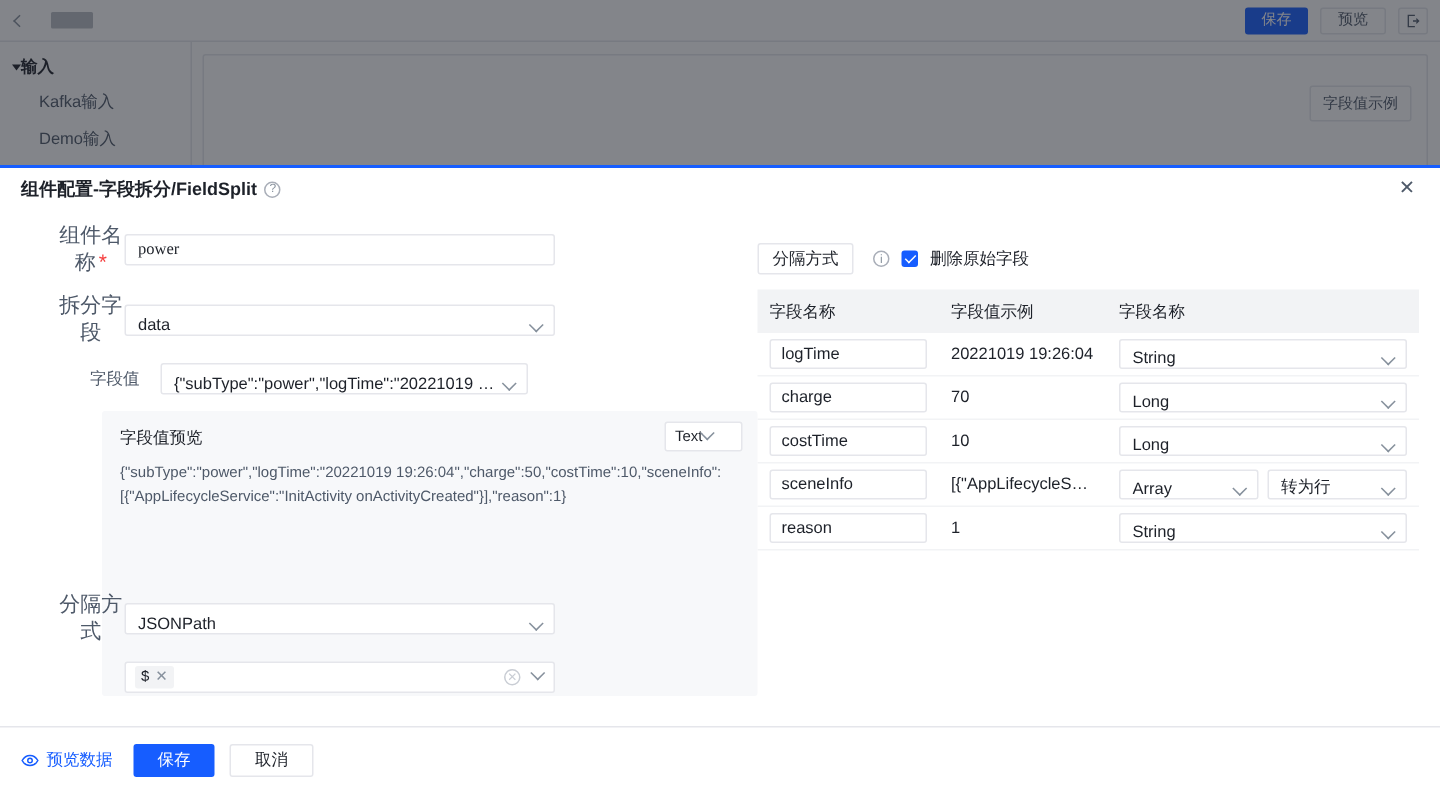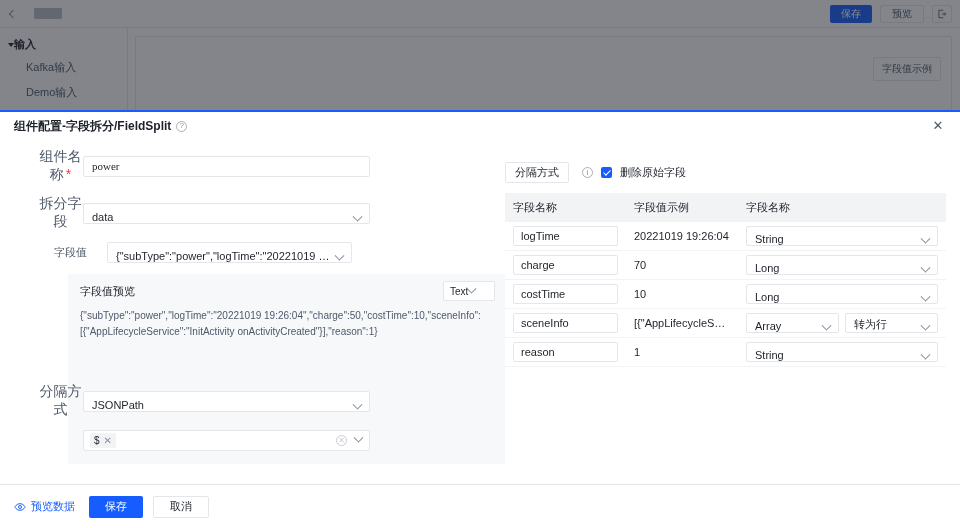--- a/index.html
+++ b/index.html
@@ -112,21 +112,21 @@
   .pane-right { flex: 1; padding: 22px 14px 0 0; }
 
   
   .frow { display: flex; align-items: center; margin-bottom: 11px; }
   .flabel {
     width: 45px; flex: 0 0 45px; font-size: 14px; color: #4e5969; text-align: center; margin-left: 24px;
   }
   .req { color: #f53f3f; margin-left: 2px; }
   .flabel-indent {
     width: 45px; flex: 0 0 45px; font-size: 11px; color: #4e5969;
-    text-align: left; margin-left: 40px;
+    text-align: center; margin-left: 40px;
   }
   .input {
     height: 21px; border: 1px solid #e5e6eb; border-radius: 2px;
     background: #fff; font-size: 11px; color: #1d2129;
     padding: 0 8px; font-family: Liberation Serif, serif; outline: none;
   }
   .input-name { width: 287px; }
   .select {
     height: 21px; border: 1px solid #e5e6eb; border-radius: 2px; background: #fff;
     display: flex; align-items: flex-end; padding: 0 8px;
@@ -219,21 +219,21 @@
     text-overflow: ellipsis; max-width: 96px; display: block;
   }
   .type-wrap { display: flex; gap: 6px; }
   .sel-type { height: 20px; flex: 1; }
   .sel-type.one { width: 192px; max-width: 192px; }
   .sel-type.two { width: 93px; max-width: 93px; }
 
   
   .modal-foot {
     height: 44px; border-top: 1px solid #e5e6eb;
-    display: flex; align-items: center; padding: 0 14px; gap: 10px; margin-top: 11px;
+    display: flex; align-items: center; padding: 0 14px; gap: 10px;
   }
   .link-preview {
     display: flex; align-items: center; gap: 5px; color: #165dff;
     font-size: 11px; cursor: pointer; margin-right: 4px;
   }
   .btn-save {
     background: #165dff; color: #fff; border: none; border-radius: 2px;
     height: 22px; padding: 0 16px; font-size: 11px; cursor: pointer;
     font-family: inherit;
   }

